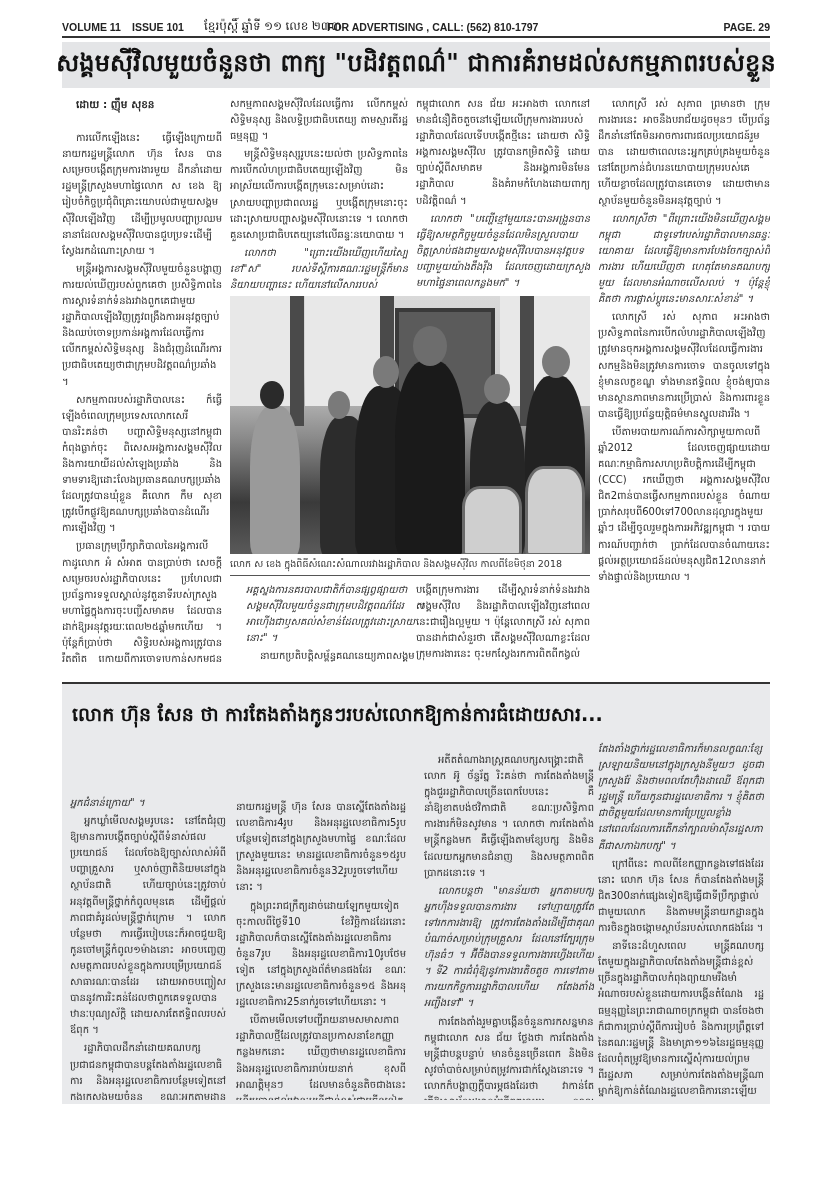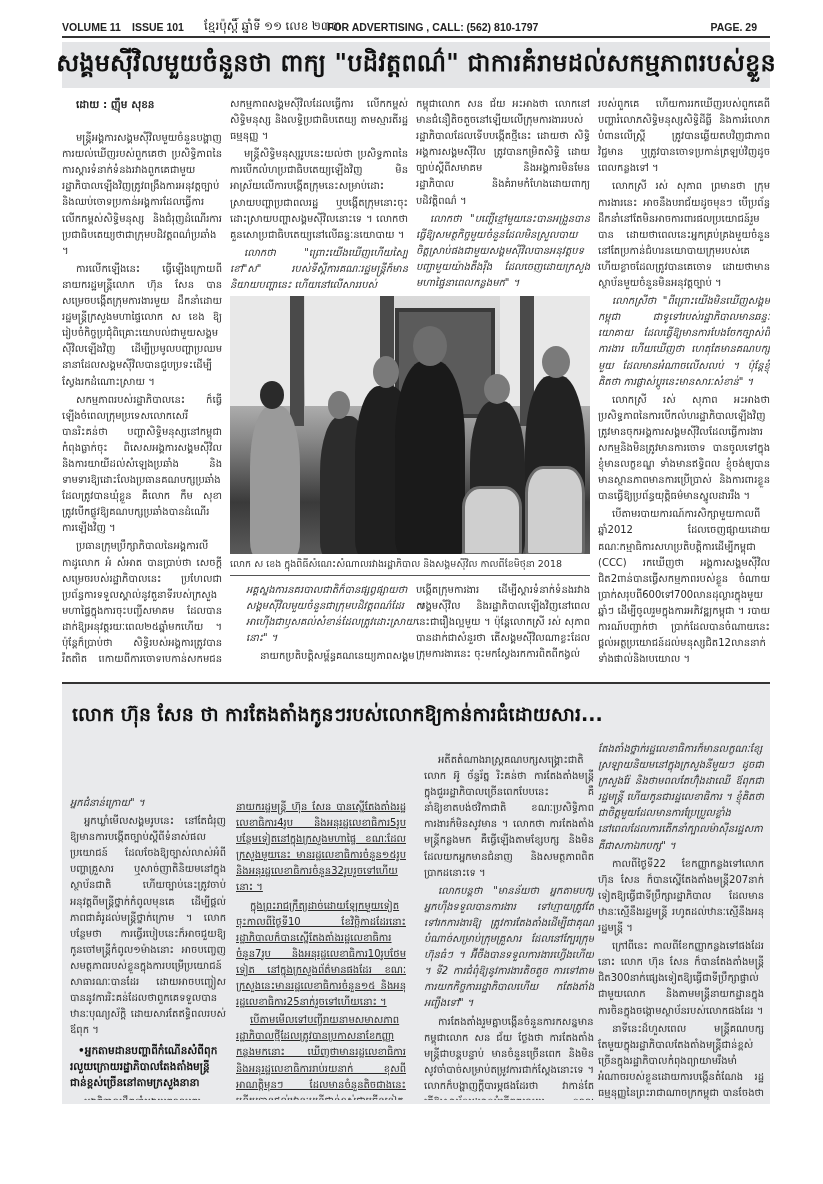--- a/index.html
+++ b/index.html
@@ -8,21 +8,21 @@
 
   .masthead {
     position: absolute; left: 62px; top: 20px; width: 708px; height: 14px;
     font-family: "Liberation Sans", sans-serif; font-size: 10.5px; font-weight: bold;
     color: #222; display: flex; align-items: center; white-space: nowrap;
   }
   .masthead .vol { position: absolute; left: 0; }
   .masthead .issue { position: absolute; left: 70px; }
   .masthead .khdate { position: absolute; left: 142px; font-weight: normal; font-size: 12px; }
   .masthead .adv { position: absolute; left: 265px; }
-  .masthead .page { position: absolute; right: 13px; }
+  .masthead .page { position: absolute; right: 0; }
   .masthead-rule { position: absolute; left: 62px; top: 36px; width: 708px; height: 2px; background: #333; }
 
   .headline-band {
     position: absolute; left: 62px; top: 42px; width: 708px; height: 46px;
     background: #e4e5e7; display: flex; align-items: center; justify-content: center;
   }
   .headline-band h1 {
     font-family: "DejaVu Sans", sans-serif; font-size: 24px; font-weight: bold; color: #111;
     letter-spacing: 0.2px; white-space: nowrap;
   }
@@ -70,21 +70,21 @@
     font-size: 19px; font-weight: bold; color: #111; white-space: nowrap; display: flex; align-items: center;
     padding-left: 10px;
   }
   .l-col { position: absolute; font-size: 10px; line-height: 16.1px; text-align: justify; color: #2a2a2a; overflow: hidden; }
   .l-col p { text-indent: 14px; margin-bottom: 2px; }
   .l-col p.noindent { text-indent: 0; margin-top: 47px; }
   .l-col p.quote { font-style: italic; }
   .subhead { font-weight: bold; font-size: 10.5px; color: #111; text-indent: 8px; margin: 4px 0; line-height: 16px; }
 
   .l-col1 { left: 70px; top: 748px; width: 156px; height: 352px; }
-  .l-col2 { left: 236px; top: 752px; width: 170px; height: 348px; text-decoration: underline; }
+  .l-col2 { left: 236px; top: 752px; width: 170px; height: 348px; }
   .l-col3 { left: 424px; top: 752px; width: 170px; height: 348px; }
   .l-col4 { left: 598px; top: 694px; width: 166px; height: 406px; }
 </style>
 </head>
 <body>
 
 <div class="masthead">
   <span class="vol">VOLUME 11</span>
   <span class="issue">ISSUE 101</span>
   <span class="khdate">ខ្មែរប៉ុស្តិ៍ ឆ្នាំទី ១១ លេខ ២៣៣</span>
@@ -93,22 +93,22 @@
 </div>
 <div class="masthead-rule"></div>
 
 <div class="headline-band">
   <h1>សង្គមស៊ីវិលមួយចំនួនថា ពាក្យ "បដិវត្តពណ៌" ជាការគំរាមដល់សកម្មភាពរបស់ខ្លួន</h1>
 </div>
 
 <div class="upper">
   <div class="col u-col1">
     <div class="byline">ដោយ : ញ៉ឹម សុខន</div>
+    <p>ការលើកឡើងនេះ ធ្វើឡើងក្រោយពីនាយករដ្ឋមន្ត្រីលោក ហ៊ុន សែន បានសម្រេចបង្កើតក្រុមការងារមួយ ដឹកនាំដោយរដ្ឋមន្ត្រីក្រសួងមហាផ្ទៃលោក ស ខេង ឱ្យរៀបចំកិច្ចប្រជុំពិគ្រោះយោបល់ជាមួយសង្គមស៊ីវិលឡើងវិញ ដើម្បីប្រមូលបញ្ហាប្រឈមនានាដែលសង្គមស៊ីវិលបានជួបប្រទះដើម្បីស្វែងរកដំណោះស្រាយ ។</p>
     <p>មន្ត្រីអង្គការសង្គមស៊ីវិលមួយចំនួនបង្ហាញការយល់ឃើញរបស់ពួកគេថា ប្រសិទ្ធិភាពនៃការស្តារទំនាក់ទំនងរវាងពួកគេជាមួយរដ្ឋាភិបាលឡើងវិញត្រូវពង្រឹងការអនុវត្តច្បាប់ និងឈប់ចោទប្រកាន់អង្គការដែលធ្វើការលើកកម្ពស់សិទ្ធិមនុស្ស និងជំរុញដំណើរការប្រជាធិបតេយ្យថាជាក្រុមបដិវត្តពណ៌ប្រឆាំង ។</p>
-    <p>ការលើកឡើងនេះ ធ្វើឡើងក្រោយពីនាយករដ្ឋមន្ត្រីលោក ហ៊ុន សែន បានសម្រេចបង្កើតក្រុមការងារមួយ ដឹកនាំដោយរដ្ឋមន្ត្រីក្រសួងមហាផ្ទៃលោក ស ខេង ឱ្យរៀបចំកិច្ចប្រជុំពិគ្រោះយោបល់ជាមួយសង្គមស៊ីវិលឡើងវិញ ដើម្បីប្រមូលបញ្ហាប្រឈមនានាដែលសង្គមស៊ីវិលបានជួបប្រទះដើម្បីស្វែងរកដំណោះស្រាយ ។</p>
     <p>សកម្មភាពរបស់រដ្ឋាភិបាលនេះ ក៏ធ្វើឡើងចំពេលក្រុមប្រទេសលោកសេរីបានរិះគន់ថា បញ្ហាសិទ្ធិមនុស្សនៅកម្ពុជាកំពុងធ្លាក់ចុះ ពិសេសអង្គការសង្គមស៊ីវិល និងការយាយីដល់សំឡេងប្រឆាំង និងទាមទារឱ្យដោះលែងប្រធានគណបក្សប្រឆាំងដែលត្រូវបានឃុំខ្លួន គឺលោក កឹម សុខា ត្រូវបើកផ្លូវឱ្យគណបក្សប្រឆាំងបានដំណើរការឡើងវិញ ។</p>
     <p>ប្រធានក្រុមប្រឹក្សាភិបាលនៃអង្គការលីកាដូលោក អំ សំអាត បានប្រាប់ថា សេចក្តីសម្រេចរបស់រដ្ឋាភិបាលនេះ ប្រហែលជាប្រព័ន្ធការទទួលស្គាល់នូវតួនាទីរបស់ក្រសួងមហាផ្ទៃក្នុងការចុះបញ្ជីសមាគម ដែលបានដាក់ឱ្យអនុវត្តរយៈពេល២៥ឆ្នាំមកហើយ ។ ប៉ុន្តែក៏ប្រាប់ថា សិទ្ធិរបស់អង្គការត្រូវបានរឹតត្បិត ក្រោយពីការចោទប្រកាន់សកម្មជនមួយចំនួន ជាក្រុមបដិវត្តពណ៌ ដើម្បីផ្តួលរំលំរដ្ឋាភិបាលដែលជាប់ឆ្នោត ។</p>
 
   </div>
 
   <div class="col u-col3">
     <p class="noindent">កម្ពុជាលោក សន ជ័យ អះអាងថា លោកនៅមានជំនឿតិចតួចនៅឡើយលើក្រុមការងាររបស់រដ្ឋាភិបាលដែលទើបបង្កើតថ្មីនេះ ដោយថា សិទ្ធិអង្គការសង្គមស៊ីវិល ត្រូវបានកម្រិតសិទ្ធិ ដោយច្បាប់ស្តីពីសមាគម និងអង្គការមិនមែនរដ្ឋាភិបាល និងគំរាមកំហែងដោយពាក្យបដិវត្តិពណ៌ ។</p>
     <p class="quote">លោកថា "បញ្ហើខ្មៅមួយនេះបានអង្រួនបានធ្វើឱ្យសមត្ថកិច្ចមួយចំនួនដែលមិនស្រួលបាយចិត្តស្រាប់ផងជាមួយសង្គមស៊ីវិលបានអនុវត្តបទបញ្ជាមួយយ៉ាងតឹងរ៉ឹង ដែលចេញដោយក្រសួងមហាផ្ទៃនាពេលកន្លងមក" ។</p>
 
   </div>
@@ -146,52 +146,49 @@
 
   <div class="col u-col2b">
     <p class="quote noindent">អគ្គស្នងការនគរបាលជាតិក៏បានផ្សព្វផ្សាយថា សង្គមស៊ីវិលមួយចំនួនជាក្រុមបដិវត្តពណ៌ដែរ ។ អាហ៊ើងជាឫសគល់សំខាន់ដែលត្រូវដោះស្រាយនោះ" ។</p>
     <p>នាយកប្រតិបត្តិសម្ព័ន្ធគណនេយ្យភាពសង្គម</p>
   </div>
   <div class="col u-col3b">
     <p class="noindent">បង្កើតក្រុមការងារ ដើម្បីស្តារទំនាក់ទំនងរវាងសង្គមស៊ីវិល និងរដ្ឋាភិបាលឡើងវិញនៅពេលនេះជារឿងល្អមួយ ។ ប៉ុន្តែលោកស្រី រស់ សុភាព បានដាក់ជាសំនួរថា តើសង្គមស៊ីវិលណាខ្លះដែលក្រុមការងារនេះ ចុះមកស្វែងរកការពិតពីកង្វល់</p>
   </div>
 
   <div class="col u-col4">
-    <p class="noindent">របស់ពួកគេ ហើយការរកឃើញរបស់ពួកគេពីបញ្ហារំលោភសិទ្ធិមនុស្សសិទ្ធិដីធ្លី និងការរំលោភបំពានលើស្ត្រី ត្រូវបានឆ្លើយតបវិញជាភាពវិជ្ជមាន ឬត្រូវបានចោទប្រកាន់ត្រឡប់វិញដូចពេលកន្លងទៅ ។</p>
     <p>លោកស្រី រស់ សុភាព ព្រមានថា ក្រុមការងារនេះ អាចនឹងបរាជ័យដូចមុនៗ បើប្រព័ន្ធដឹកនាំនៅតែមិនអាចការពារផលប្រយោជន៍រួមបាន ដោយថាពេលនេះអ្នកគ្រប់គ្រងមួយចំនួននៅតែប្រកាន់ជំហរនយោបាយក្រុមរបស់គេ ហើយខ្លាចដែលត្រូវបានគេចោទ ដោយថាមានស្ថាប័នមួយចំនួនមិនអនុវត្តច្បាប់ ។</p>
     <p class="quote">លោកស្រីថា "ពីព្រោះយើងមិនឃើញសង្គមកម្ពុជា ជាទូទៅរបស់រដ្ឋាភិបាលមានឆន្ទៈយោគាយ ដែលធ្វើឱ្យមានការបែងចែកច្បាស់ពីការងារ ហើយឃើញថា ហេតុតែមានគណបក្សមួយ ដែលមានអំណាចលើសលប់ ។ ប៉ុន្តែខ្ញុំគិតថា ការផ្លាស់ប្តូរនេះមានសារៈសំខាន់" ។</p>
     <p>លោកស្រី រស់ សុភាព អះអាងថា ប្រសិទ្ធភាពនៃការបើកលំហរដ្ឋាភិបាលឡើងវិញ ត្រូវមានចុកអង្គការសង្គមស៊ីវិលដែលធ្វើការងារសកម្មនិងមិនត្រូវមានការចោទ បានចូលទៅក្នុងខ្ញុំមានលក្ខខណ្ឌ ទាំងមានឥទ្ធិពល ខ្ញុំចង់ឲ្យបានមានស្ថានភាពមានការប្រើប្រាស់ និងការពារខ្លួនបានធ្វើឱ្យប្រព័ន្ធយុត្តិធម៌មានស្នូលដាររឹង ។</p>
     <p>បើតាមរបាយការណ៍ការសិក្សាមួយកាលពីឆ្នាំ2012 ដែលចេញផ្សាយដោយគណៈកម្មាធិការសហប្រតិបត្តិការដើម្បីកម្ពុជា (CCC) រកឃើញថា អង្គការសង្គមស៊ីវិលជិត2ពាន់បានធ្វើសកម្មភាពរបស់ខ្លួន ចំណាយប្រាក់សរុបពី600ទៅ700លានដុល្លារក្នុងមួយឆ្នាំៗ ដើម្បីចូលរួមក្នុងការអភិវឌ្ឍកម្ពុជា ។ របាយការណ៍បញ្ជាក់ថា ប្រាក់ដែលបានចំណាយនេះ ផ្តល់អត្ថប្រយោជន៍ដល់មនុស្សជិត12លាននាក់ទាំងផ្ទាល់និងប្រយោល ។</p>
   </div>
 </div>
 
 <div class="section-rule"></div>
 <div class="lower-bg"></div>
 <div class="lower-headline">លោក ហ៊ុន សែន ថា ការតែងតាំងកូនៗរបស់លោកឱ្យកាន់ការធំដោយសារ...</div>
 
 <div class="l-col l-col1">
   <p class="quote noindent">អ្នកជំនាន់ក្រោយ" ។</p>
   <p>អ្នកឃ្លាំមើលសង្គមរូបនេះ នៅតែជំរុញឱ្យមានការបង្កើតច្បាប់ស្តីពីទំនាស់ផលប្រយោជន៍ ដែលចែងឱ្យច្បាស់លាស់អំពីបញ្ហាគ្រួសារ ឬសាច់ញាតិនិយមនៅក្នុងស្ថាប័នជាតិ ហើយច្បាប់នេះត្រូវចាប់អនុវត្តពីមន្ត្រីថ្នាក់កំពូលមុនគេ ដើម្បីផ្តល់ភាពជាគំរូដល់មន្ត្រីថ្នាក់ក្រោម ។ លោកបន្ថែមថា ការធ្វើរបៀបនេះក៏អាចជួយឱ្យកូនចៅមន្ត្រីកំពូល១ម៉ាងនោះ អាចបញ្ចេញសមត្ថភាពរបស់ខ្លួនក្នុងការបម្រើប្រយោជន៍សាធារណៈបានដែរ ដោយអាចបញ្ចៀសបាននូវការរិះគន់ដែលថាពួកគេទទួលបានឋានៈបុណ្យស័ក្តិ ដោយសារតែឥទ្ធិពលរបស់ឪពុក ។</p>
-  <div class="subhead">•អ្នកតាមដានបញ្ហាពីកំណើនសំពីពុករលួយក្រោយរដ្ឋាភិបាលតែងតាំងមន្ត្រីជាន់ខ្ពស់ច្រើននៅតាមក្រសួងនានា</div>
   <p>រដ្ឋាភិបាលដឹកនាំដោយគណបក្សប្រជាជនកម្ពុជាបានបន្តតែងតាំងរដ្ឋលេខាធិការ និងអនុរដ្ឋលេខាធិការបន្ថែមទៀតនៅក្នុងក្រសួងមួយចំនួន ខណៈអ្នកតាមដានបញ្ហាពុករលួយ មានការព្រួយបារម្ភថា ការតែងតាំងមន្ត្រីច្រើនបែបនេះ ធ្វើឱ្យមានការចំណាយថវិកាជាតិ ។</p>
 
 </div>
 
 <div class="l-col l-col2">
   <p class="noindent">នាយករដ្ឋមន្ត្រី ហ៊ុន សែន បានស្នើតែងតាំងរដ្ឋលេខាធិការ4រូប និងអនុរដ្ឋលេខាធិការ5រូបបន្ថែមទៀតនៅក្នុងក្រសួងមហាផ្ទៃ ខណៈដែលក្រសួងមួយនេះ មានរដ្ឋលេខាធិការចំនួន១៥រូប និងអនុរដ្ឋលេខាធិការចំនួន32រូបរួចទៅហើយនោះ ។</p>
   <p>ក្នុងព្រះរាជក្រឹត្យដាច់ដោយឡែកមួយទៀតចុះកាលពីថ្ងៃទី10 ខែវិច្ឆិកាដដែរនោះ រដ្ឋាភិបាលក៏បានស្នើតែងតាំងរដ្ឋលេខាធិការចំនួន7រូប និងអនុរដ្ឋលេខាធិការ10រូបថែមទៀត នៅក្នុងក្រសួងព័ត៌មានផងដែរ ខណៈក្រសួងនេះមានរដ្ឋលេខាធិការចំនួន១៥ និងអនុរដ្ឋលេខាធិការ25នាក់រួចទៅហើយនោះ ។</p>
   <p>បើតាមមើលទៅបញ្ជីរាយនាមសមាសភាពរដ្ឋាភិបាលថ្មីដែលត្រូវបានប្រកាសនាខែកញ្ញាកន្លងមកនោះ ឃើញថាមានរដ្ឋលេខាធិការ និងអនុរដ្ឋលេខាធិការរាប់រយនាក់ ខុសពីអាណត្តិមុនៗ ដែលមានចំនួនតិចជាងនេះ ហើយបានផ្តល់ឋានៈមន្ត្រីជាន់ខ្ពស់ជាច្រើនទៀតទាំងមុខ ។</p>
   <p>ចាប់តាំងពីបង្កើតរដ្ឋាភិបាលថ្មីក្រោយការបោះឆ្នោតកាលពីខែកក្កដាកន្លងមកលោក ហ៊ុន សែន បានស្នើតែងតាំងអនុរដ្ឋលេខាធិការដល់ទៅ39១នាក់ និងរដ្ឋលេខាធិការចំនួន241នាក់រួចមកហើយនៅតាមក្រសួង និងស្ថាប័នរដ្ឋនានា ។</p>
 </div>
 
 <div class="l-col l-col3">
   <p>អតីតតំណាងរាស្ត្រគណបក្សសង្គ្រោះជាតិ លោក អ៊ូ ច័ន្ទរ័ត្ន រិះគន់ថា ការតែងតាំងមន្ត្រីក្នុងជួររដ្ឋាភិបាលច្រើនពេកបែបនេះ គឺនាំឱ្យខាតបង់ថវិកាជាតិ ខណៈប្រសិទ្ធិភាពការងារក៏មិនសូវមាន ។ លោកថា ការតែងតាំងមន្ត្រីកន្លងមក គឺធ្វើឡើងតាមខ្សែបក្ស និងមិនដែលយកអ្នកមានជំនាញ និងសមត្ថភាពពិតប្រាកដនោះទេ ។</p>
   <p class="quote">លោកបន្តថា "មានន័យថា អ្នកតាមបក្ស អ្នកហ៊ឹងទទួលបានការងារ ទៅហ្មាយត្រូវតែទៅរកការងារឱ្យ ត្រូវការតែងតាំងដើម្បីជាគុណបំណាច់សម្រាប់ក្រុមគ្រួសារ ដែលនៅក្បែរក្រុមហ៊ុនធំៗ ។ អ៊ីចឹងបានទទួលការងារហ្វើងហើយ ។ ទី2 ការជំពុំឱ្យនូវការងារតិចតួច ការទៅតាមការយកកិច្ចការរដ្ឋាភិបាលហើយ កតែងតាំងអញ្ចឹងទៅ" ។</p>
   <p>ការតែងតាំងរួមគ្នាបង្កើនចំនួនការកសន្នមាន កម្ពុជាលោក សន ជ័យ ថ្លែងថា ការតែងតាំងមន្ត្រីជាបន្តបន្ទាប់ មានចំនួនច្រើនពេក និងមិនសូវចាំបាច់សម្រាប់តម្រូវការជាក់ស្តែងនោះទេ ។ លោកក៏បង្ហាញក្តីបារម្ភផងដែរថា វាកាន់តែធ្វើឱ្យស្ថាប័នរដ្ឋមានអំពើពុករលួយ ខណៈរដ្ឋាភិបាលថ្មីមានបក្សតែមួយដឹកនាំ ។</p>
 
 </div>
 
 <div class="l-col l-col4">
   <p class="quote noindent">តែងតាំងថ្នាក់រដ្ឋលេខាធិការក៏មានលក្ខណៈខ្សែស្រឡាយនិយមនៅក្នុងក្រសួងនីមួយៗ ដូចជាក្រសួងរ៉ែ និងថាមពលតែហ៊ុំងដាឈើ ឪពុកជារដ្ឋមន្ត្រី ហើយកូនជារដ្ឋលេខាធិការ ។ ខ្ញុំគិតថាជាចិត្តមួយដែលមានការប្រែប្រួលខ្លាំង នៅពេលដែលការតើកនាំក្បាលម៉ាស៊ីនរដ្ឋសភា គឺជាសភាឯកបក្ស" ។</p>
-  <p>កាលពីថ្ងៃទី22 ខែកញ្ញាកន្លងទៅលោក ហ៊ុន សែន ក៏បានស្នើតែងតាំងមន្ត្រី207នាក់ទៀតឱ្យធ្វើជាទីប្រឹក្សារដ្ឋាភិបាល ដែលមានឋានៈស្មើនឹងរដ្ឋមន្ត្រី រហូតដល់ឋានៈស្មើនឹងអនុរដ្ឋមន្ត្រី ។</p>
   <p>ក្រៅពីនេះ កាលពីខែកញ្ញាកន្លងទៅផងដែរនោះ លោក ហ៊ុន សែន ក៏បានតែងតាំងមន្ត្រីជិត300នាក់ផ្សេងទៀតឱ្យធ្វើជាទីប្រឹក្សាផ្ទាល់ជាមួយលោក និងតាមមន្ត្រីនាយកដ្ឋានក្នុងការចិនក្នុងចង្កោមស្ថាប័នរបស់លោកផងដែរ ។</p>
   <p>នាទីនេះដ៏ហួសពេល មន្ត្រីគណបក្សតែមួយក្នុងរដ្ឋាភិបាលតែងតាំងមន្ត្រីជាន់ខ្ពស់ច្រើនក្នុងរដ្ឋាភិបាលកំពុងព្យាយាមរឹងមាំ អំណាចរបស់ខ្លួនដោយការបង្កើនតំណែង រដ្ឋធម្មនុញ្ញនៃព្រះរាជាណាចក្រកម្ពុជា បានចែងថាក៏ជាការប្រាប់ស្តីពីការរៀបចំ និងការប្រព្រឹត្តទៅនៃគណៈរដ្ឋមន្ត្រី និងមាត្រា១១៦នៃរដ្ឋធម្មនុញ្ញ ដែលពុំតម្រូវឱ្យមានការស្នើសុំការយល់ព្រមពីរដ្ឋសភា សម្រាប់ការតែងតាំងមន្ត្រីណាម្នាក់ឱ្យកាន់តំណែងរដ្ឋលេខាធិការនោះឡើយ ។</p>
 </div>
 
 </body></html>

